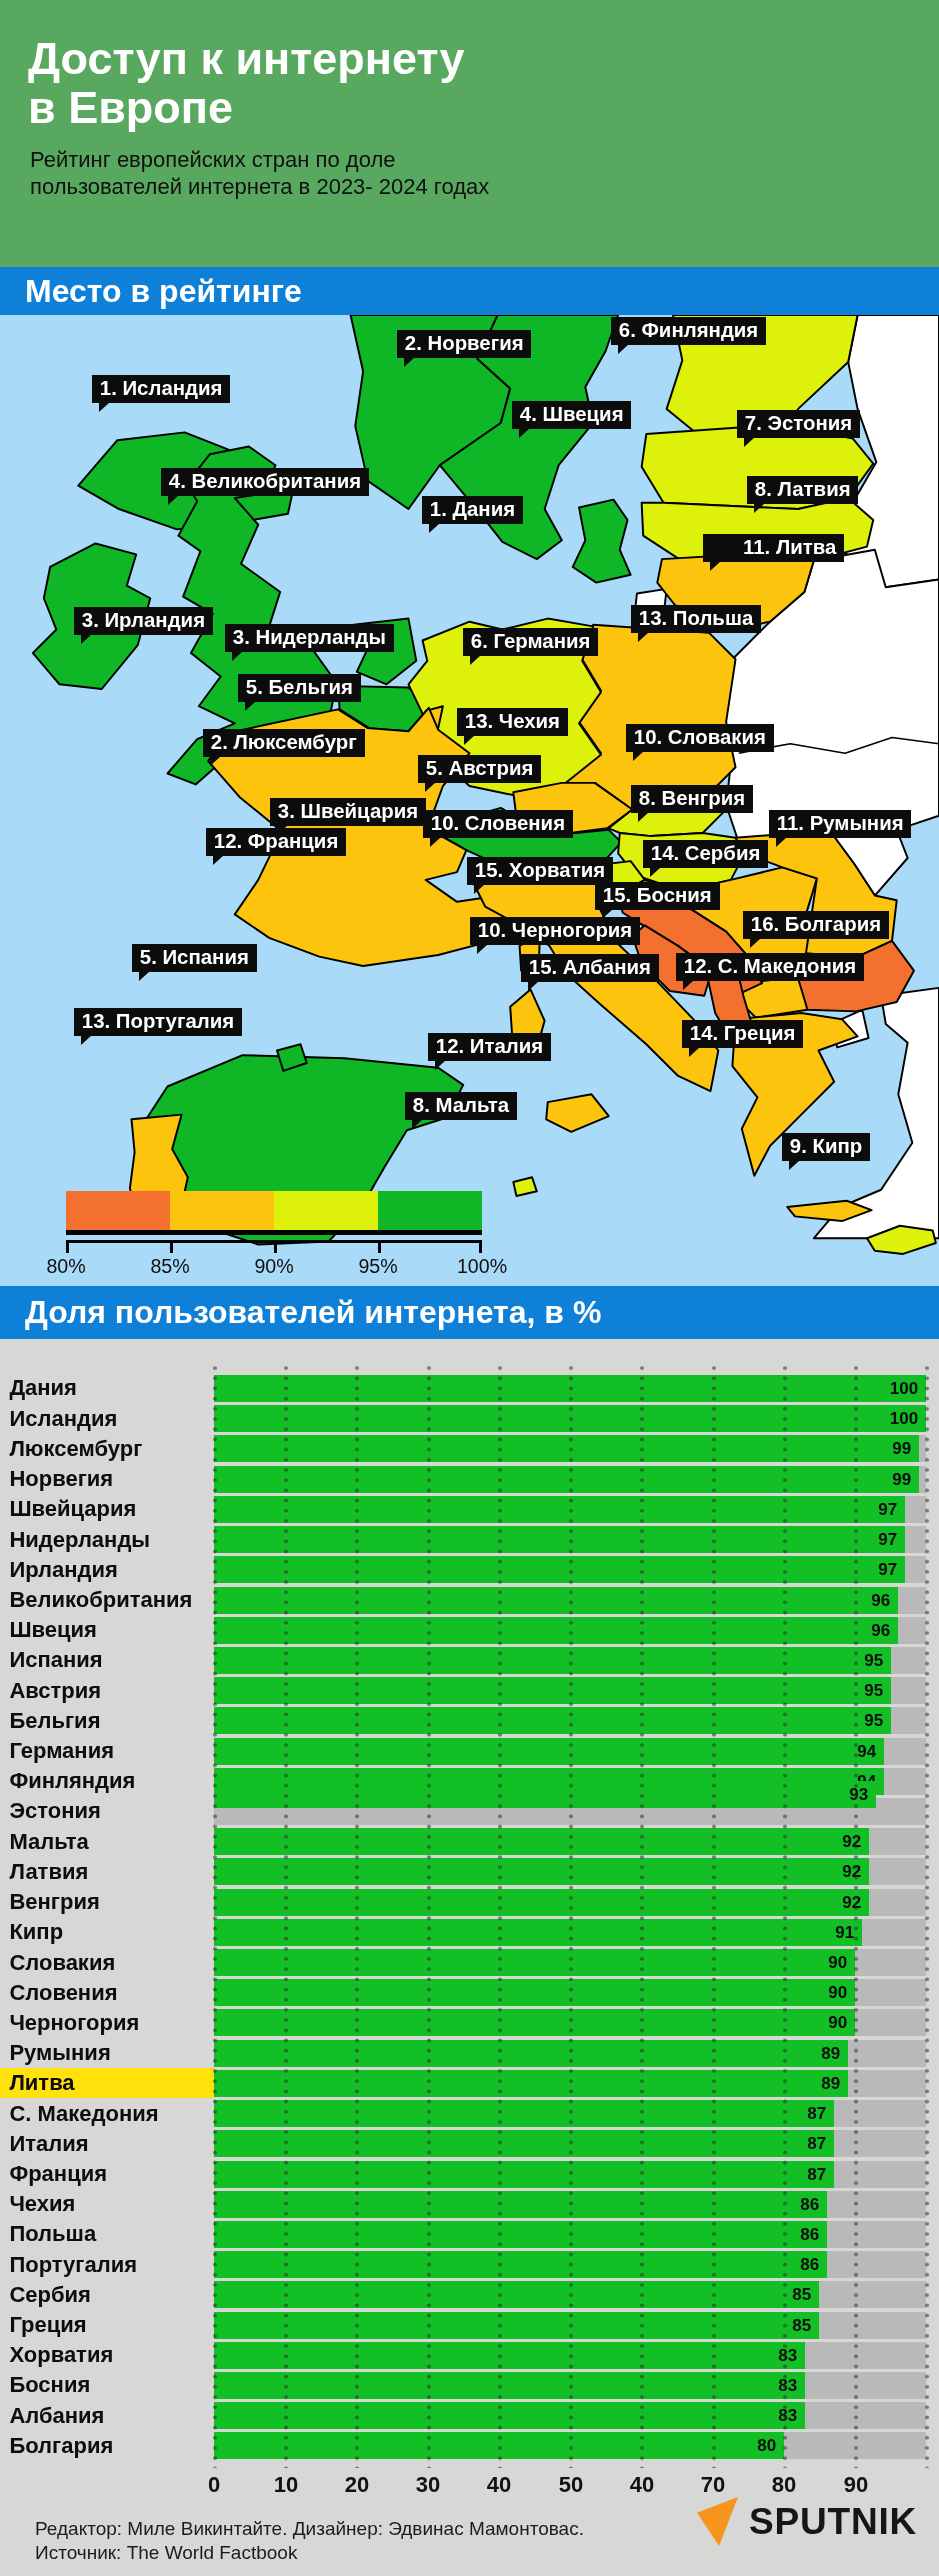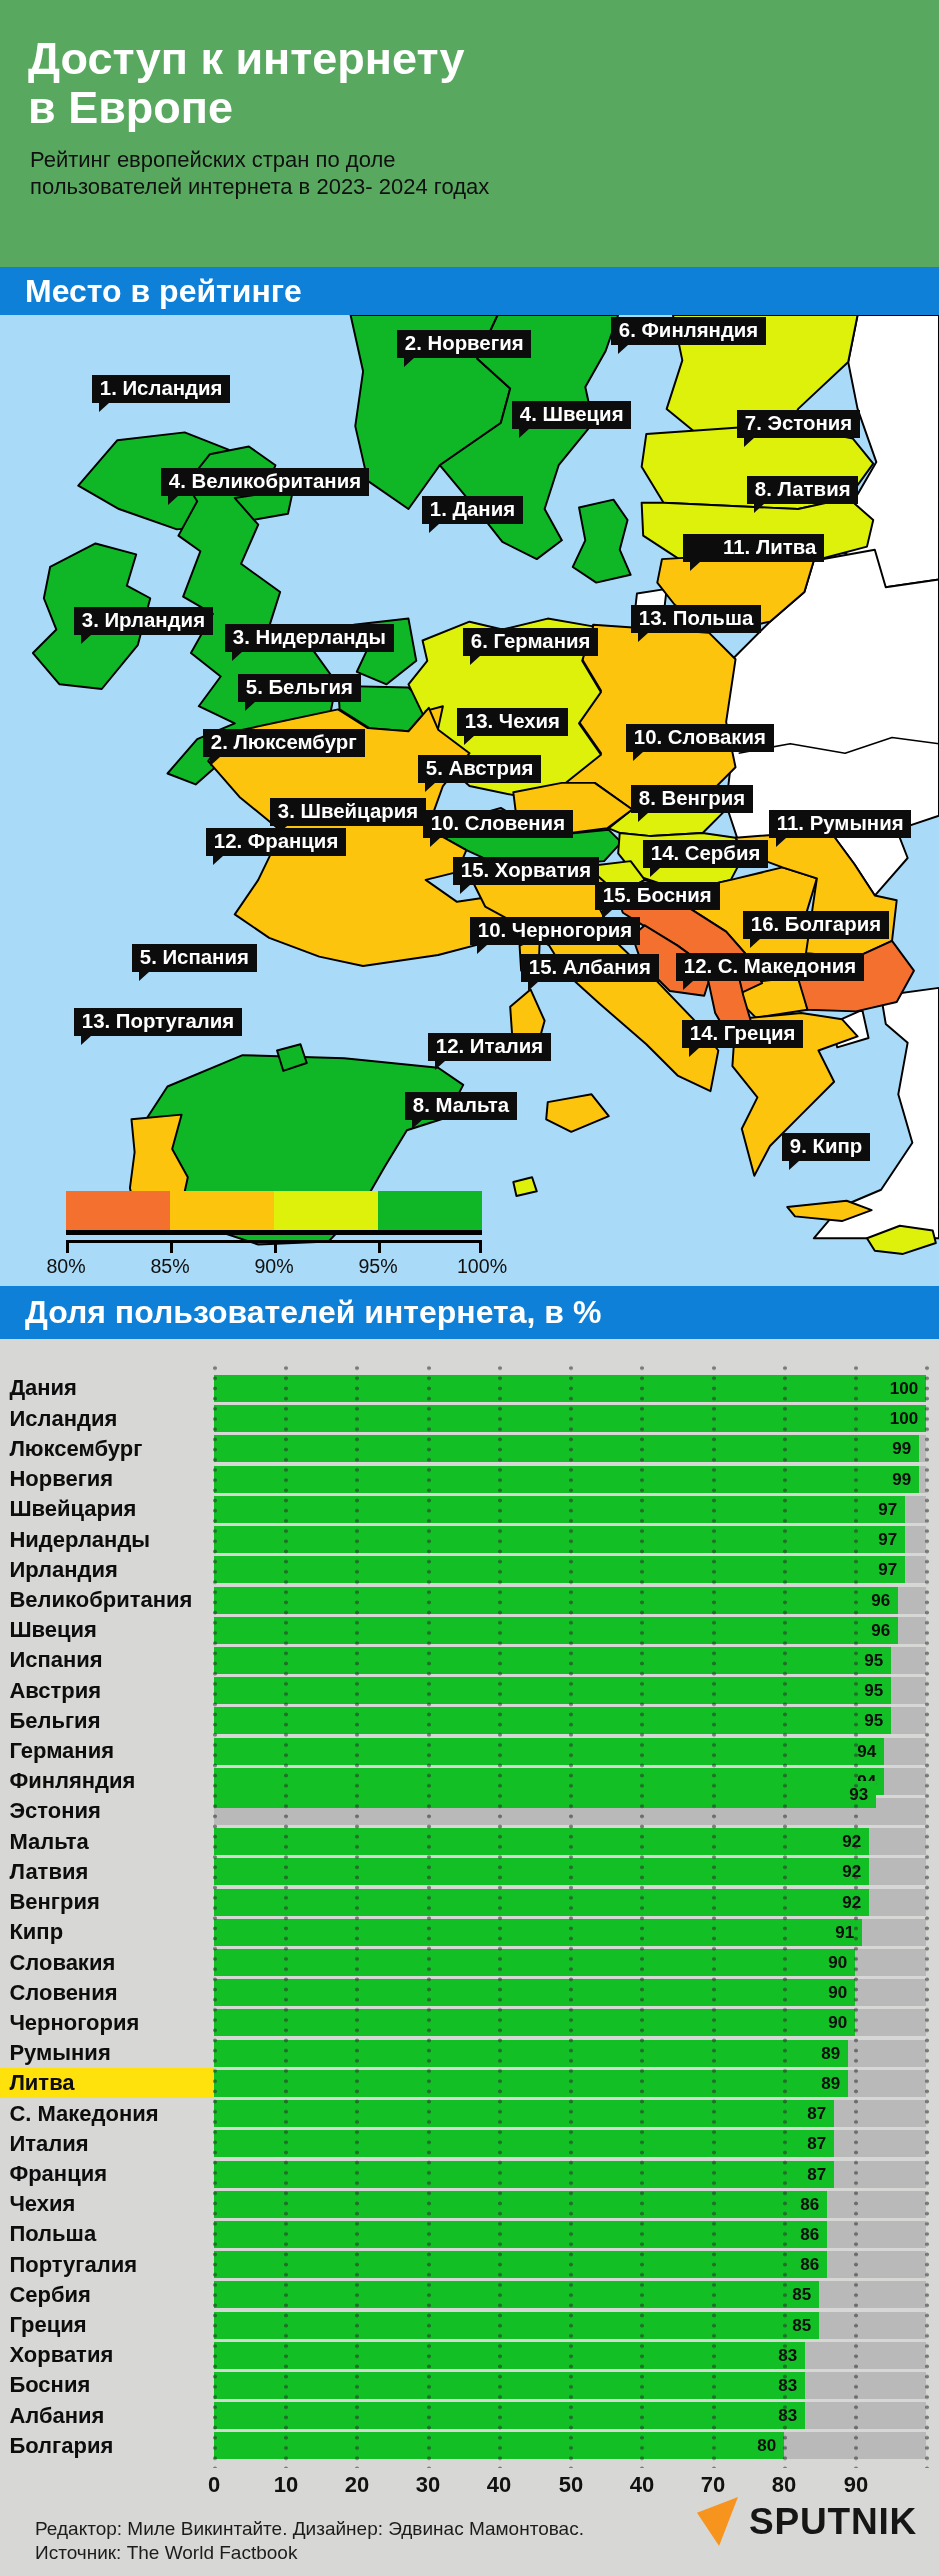--- a/index.html
+++ b/index.html
@@ -143,38 +143,38 @@
           <span style="left: 416px;">100%</span>
         </div>
     </div>
   <div class="map-label" style="left: 92px; top: 60px;">1. Исландия</div>
       <div class="map-label" style="left: 358px; top: 15px; margin-left: 39px;">2. Норвегия</div>
       <div class="map-label" style="left: 611px; top: 2.3px;">6. Финляндия</div>
       <div class="map-label" style="left: 512px; top: 86px;">4. Швеция</div>
       <div class="map-label" style="left: 737px; top: 95px;">7. Эстония</div>
       <div class="map-label" style="left: 747px; top: 161px;">8. Латвия</div>
       <div class="map-label" style="left: 422px; top: 181px;">1. Дания</div>
-      <div class="map-label" style="left: 683px; top: 219px; padding-left: 40px;">11. Литва</div>
+      <div class="map-label" style="left: 703px; top: 219px; padding-left: 40px;">11. Литва</div>
       <div class="map-label" style="left: 161px; top: 153px;">4. Великобритания</div>
       <div class="map-label" style="left: 631px; top: 290px;">13. Польша</div>
       <div class="map-label" style="left: 74px; top: 292px;">3. Ирландия</div>
       <div class="map-label" style="left: 225px; top: 309px;">3. Нидерланды</div>
       <div class="map-label" style="left: 463px; top: 313px;">6. Германия</div>
       <div class="map-label" style="left: 238px; top: 359px;">5. Бельгия</div>
       <div class="map-label" style="left: 457px; top: 393px;">13. Чехия</div>
       <div class="map-label" style="left: 626px; top: 409px;">10. Словакия</div>
       <div class="map-label" style="left: 203px; top: 414px;">2. Люксембург</div>
       <div class="map-label" style="left: 418px; top: 440px;">5. Австрия</div>
       <div class="map-label" style="left: 631px; top: 470px;">8. Венгрия</div>
       <div class="map-label" style="left: 270px; top: 483px;">3. Швейцария</div>
       <div class="map-label" style="left: 423px; top: 495px;">10. Словения</div>
       <div class="map-label" style="left: 769px; top: 495px;">11. Румыния</div>
       <div class="map-label" style="left: 206px; top: 513px;">12. Франция</div>
       <div class="map-label" style="left: 643px; top: 525px;">14. Сербия</div>
-      <div class="map-label" style="left: 453px; top: 542px;">15. Хорватия</div>
+      <div class="map-label" style="left: 467px; top: 542px;">15. Хорватия</div>
       <div class="map-label" style="left: 595px; top: 567px;">15. Босния</div>
       <div class="map-label" style="left: 743px; top: 596px;">16. Болгария</div>
       <div class="map-label" style="left: 470px; top: 602px;">10. Черногория</div>
       <div class="map-label" style="left: 676px; top: 638px;">12. С. Македония</div>
       <div class="map-label" style="left: 521px; top: 639px;">15. Албания</div>
       <div class="map-label" style="left: 132px; top: 629px;">5. Испания</div>
       <div class="map-label" style="left: 74px; top: 693px;">13. Португалия</div>
       <div class="map-label" style="left: 428px; top: 718px;">12. Италия</div>
       <div class="map-label" style="left: 682px; top: 705px;">14. Греция</div>
       <div class="map-label" style="left: 405px; top: 777px;">8. Мальта</div>

